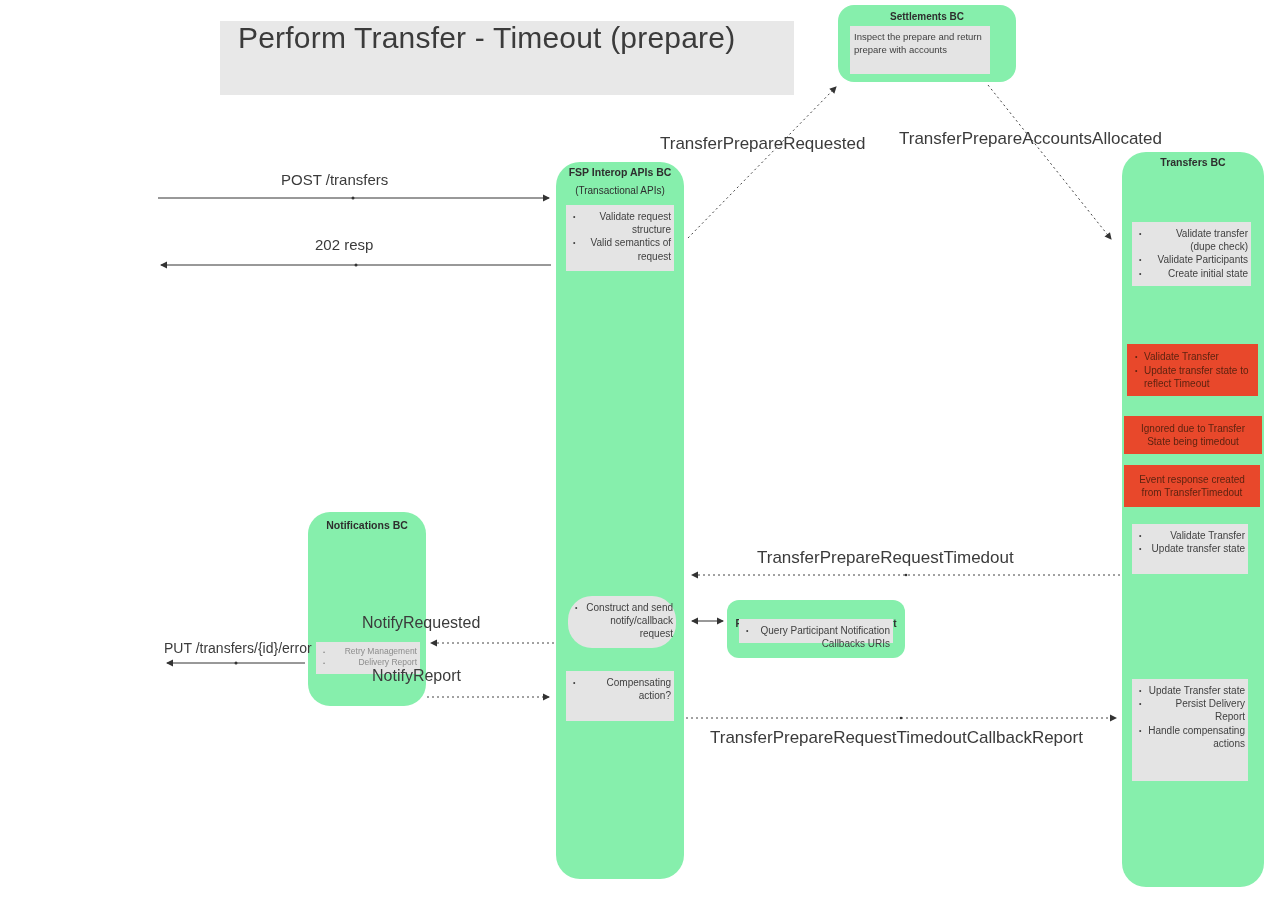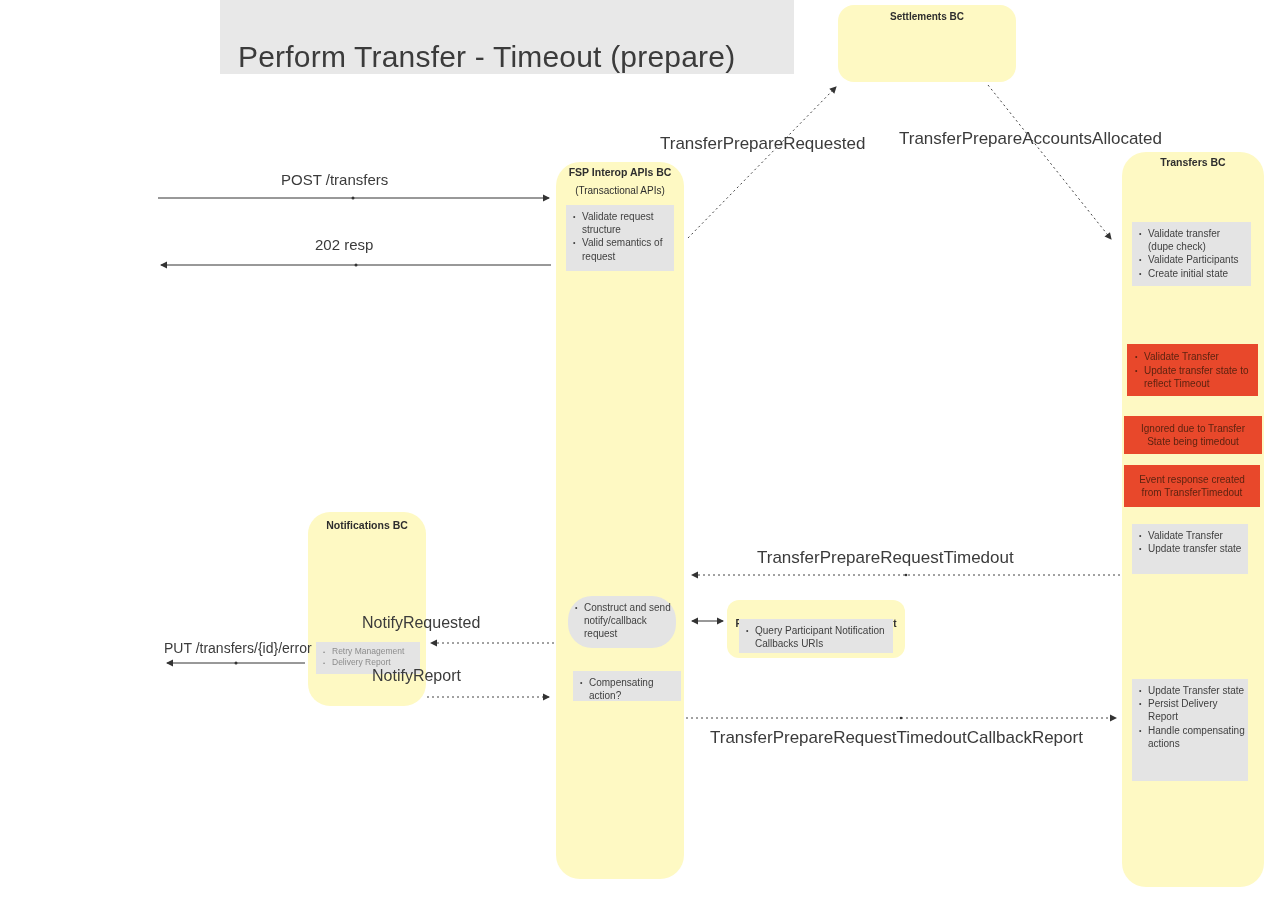--- a/index.html
+++ b/index.html
@@ -1,37 +1,37 @@
 <!DOCTYPE html>
 <html><head>
 <meta charset="utf-8">
 <style>
   html,body{margin:0;padding:0;background:#fff;}
   body{font-family:"Liberation Sans",sans-serif;color:#3b3b3b;}
   .canvas{position:relative;width:1265px;height:898px;background:#fff;overflow:hidden;}
 
   
-  .title-bar{position:absolute;left:220px;top:0;width:574px;height:74px;background:#e8e8e8;
-    display:flex;align-items:flex-end;padding-left:18px;box-sizing:border-box;}
+  .title-bar{position:absolute;left:220px;top:21px;width:574px;height:74px;background:#e8e8e8;
+    display:flex;align-items:flex-start;padding-left:18px;box-sizing:border-box;}
   .title-bar span{font-size:30px;color:#3b3b3b;letter-spacing:.2px;}
 
   
   .actor-black{position:absolute;left:24px;top:165px;width:110px;height:725px;background:#1b1b1b;
     border-radius:26px;color:#fff;}
   .actor-black div{position:absolute;width:100%;text-align:center;font-size:11px;font-weight:600;}
 
   
-  .lane{position:absolute;background:#fef9c3;border-radius:24px;box-sizing:border-box;}
+  .lane{position:absolute;background:#86efac;border-radius:24px;box-sizing:border-box;}
   .lane-title{text-align:center;font-weight:700;font-size:10.5px;color:#2e2e2e;padding-top:4px;}
   .lane-sub{text-align:center;font-size:10px;color:#2e2e2e;padding-top:7px;}
 
   
   .note{position:absolute;background:#e4e4e4;box-sizing:border-box;font-size:10px;color:#3f3f3f;
     padding:5px 3px 4px 4px;line-height:1.32;}
-  .note ul{margin:0;padding:0;list-style:none;}
+  .note ul{margin:0;padding:0;list-style:none;text-align:right;}
   .note li{position:relative;padding-left:12px;}
   .note li::before{content:"•";position:absolute;left:3px;top:0;font-size:7px;line-height:13px;}
 
   
   .alert{position:absolute;background:#e8482b;box-sizing:border-box;font-size:10px;color:#5e2310;
     padding:6px 4px;line-height:1.35;}
   .alert ul{margin:0;padding:0;list-style:none;}
   .alert li{position:relative;padding-left:13px;}
   .alert li::before{content:"•";position:absolute;left:4px;top:0;font-size:7px;line-height:13px;}
   .alert.center{display:flex;align-items:center;justify-content:center;text-align:center;}
@@ -50,33 +50,33 @@
   .m-tprt{left:757px;top:548px;font-size:17px;}
   .m-nreq{left:362px;top:614px;font-size:16px;}
   .m-put{left:164px;top:640px;font-size:14px;}
   .m-nrep{left:372px;top:667px;font-size:16px;}
   .m-cbrep{left:710px;top:725px;font-size:17px;width:398px;white-space:normal;
     overflow-wrap:anywhere;line-height:1.55;}
 
   
   .fsp-note1{left:10px;top:43px;width:108px;height:66px;}
   .fsp-note2{left:12px;top:434px;width:108px;height:52px;border-radius:24px;}
-  .fsp-note3{left:10px;top:509px;width:108px;height:30px;margin-left:7px;}
+  .fsp-note3{left:10px;top:509px;width:108px;height:50px;}
 
   .t-note1{left:10px;top:70px;width:119px;height:64px;}
   .t-red1{left:5px;top:192px;width:131px;height:52px;}
   .t-red2{left:2px;top:264px;width:138px;height:38px;}
   .t-red3{left:2px;top:313px;width:136px;height:42px;}
   .t-note2{left:10px;top:372px;width:116px;height:50px;}
   .t-note3{left:10px;top:527px;width:116px;height:102px;}
 
   .s-note{left:12px;top:21px;width:140px;height:48px;font-size:9.5px;}
   .n-note{left:8px;top:130px;width:104px;height:32px;font-size:8.5px;color:#8c8c8c;padding-top:4px;}
   .n-note li::before{font-size:6px;}
-  .p-note{left:12px;top:19px;width:154px;height:34px;}
+  .p-note{left:12px;top:19px;width:154px;height:24px;}
 </style>
 </head>
 <body>
 
 <div class="canvas">
 
   <div class="title-bar">
     <span>Perform Transfer - Timeout (prepare)</span>
   </div>
 
@@ -99,20 +99,21 @@
     <line class="dotted" x1="554" y1="643" x2="431" y2="643" marker-end="url(#arrow)"></line>
     <line class="solid" x1="305" y1="663" x2="167" y2="663" marker-end="url(#arrow)"></line>
     <circle cx="236" cy="663" r="1.5" fill="#333"></circle>
     <line class="dotted" x1="427" y1="697" x2="549" y2="697" marker-end="url(#arrow)"></line>
     <line class="dotted" x1="686" y1="718" x2="1116" y2="718" marker-end="url(#arrow)"></line>
     <circle cx="901" cy="718" r="1.3" fill="#333"></circle>
   </svg>
 
   <div class="lane" style="left:838px;top:5px;width:178px;height:77px;border-radius:16px;">
     <div class="lane-title" style="padding-top:6px;font-size:10px;">Settlements BC</div>
+    <div class="note s-note">Inspect the prepare and return prepare with accounts</div>
   </div>
 
   <div class="lane" style="left:556px;top:162px;width:128px;height:717px;">
     <div class="lane-title">FSP Interop APIs BC</div>
     <div class="lane-sub">(Transactional APIs)</div>
     <div class="note fsp-note1">
       <ul>
         <li>Validate request structure</li>
         <li>Valid semantics of request</li>
       </ul>

